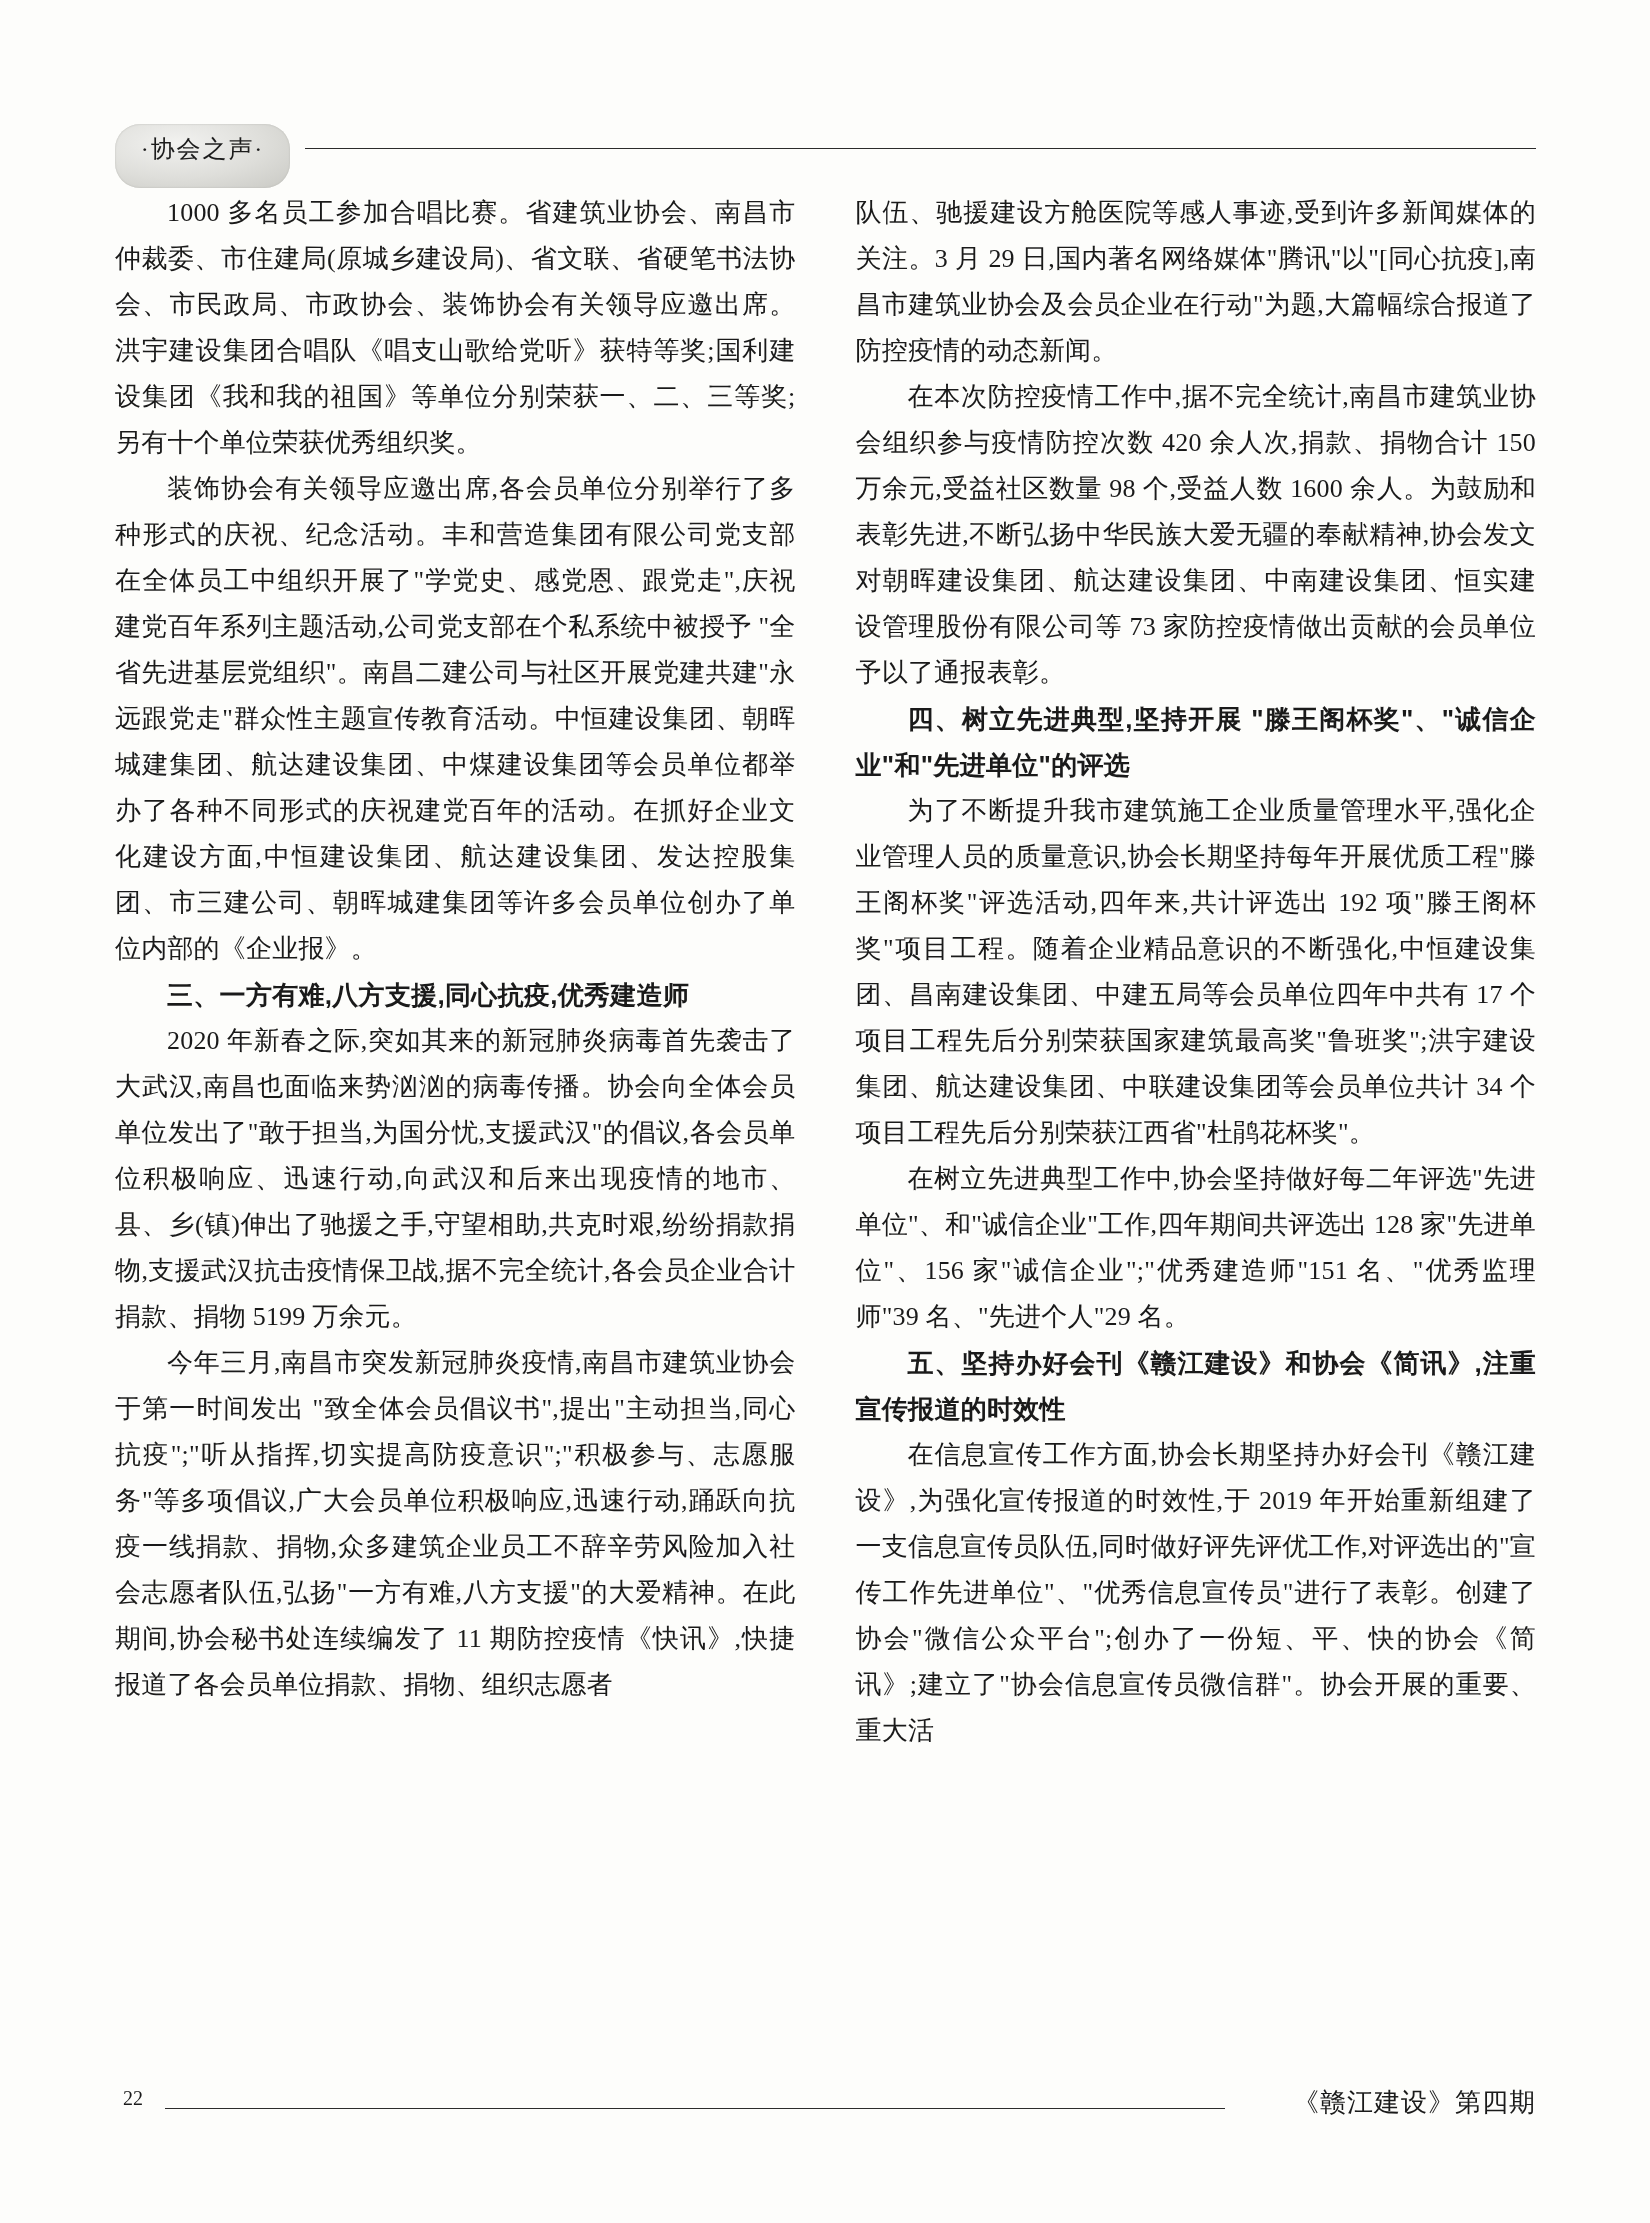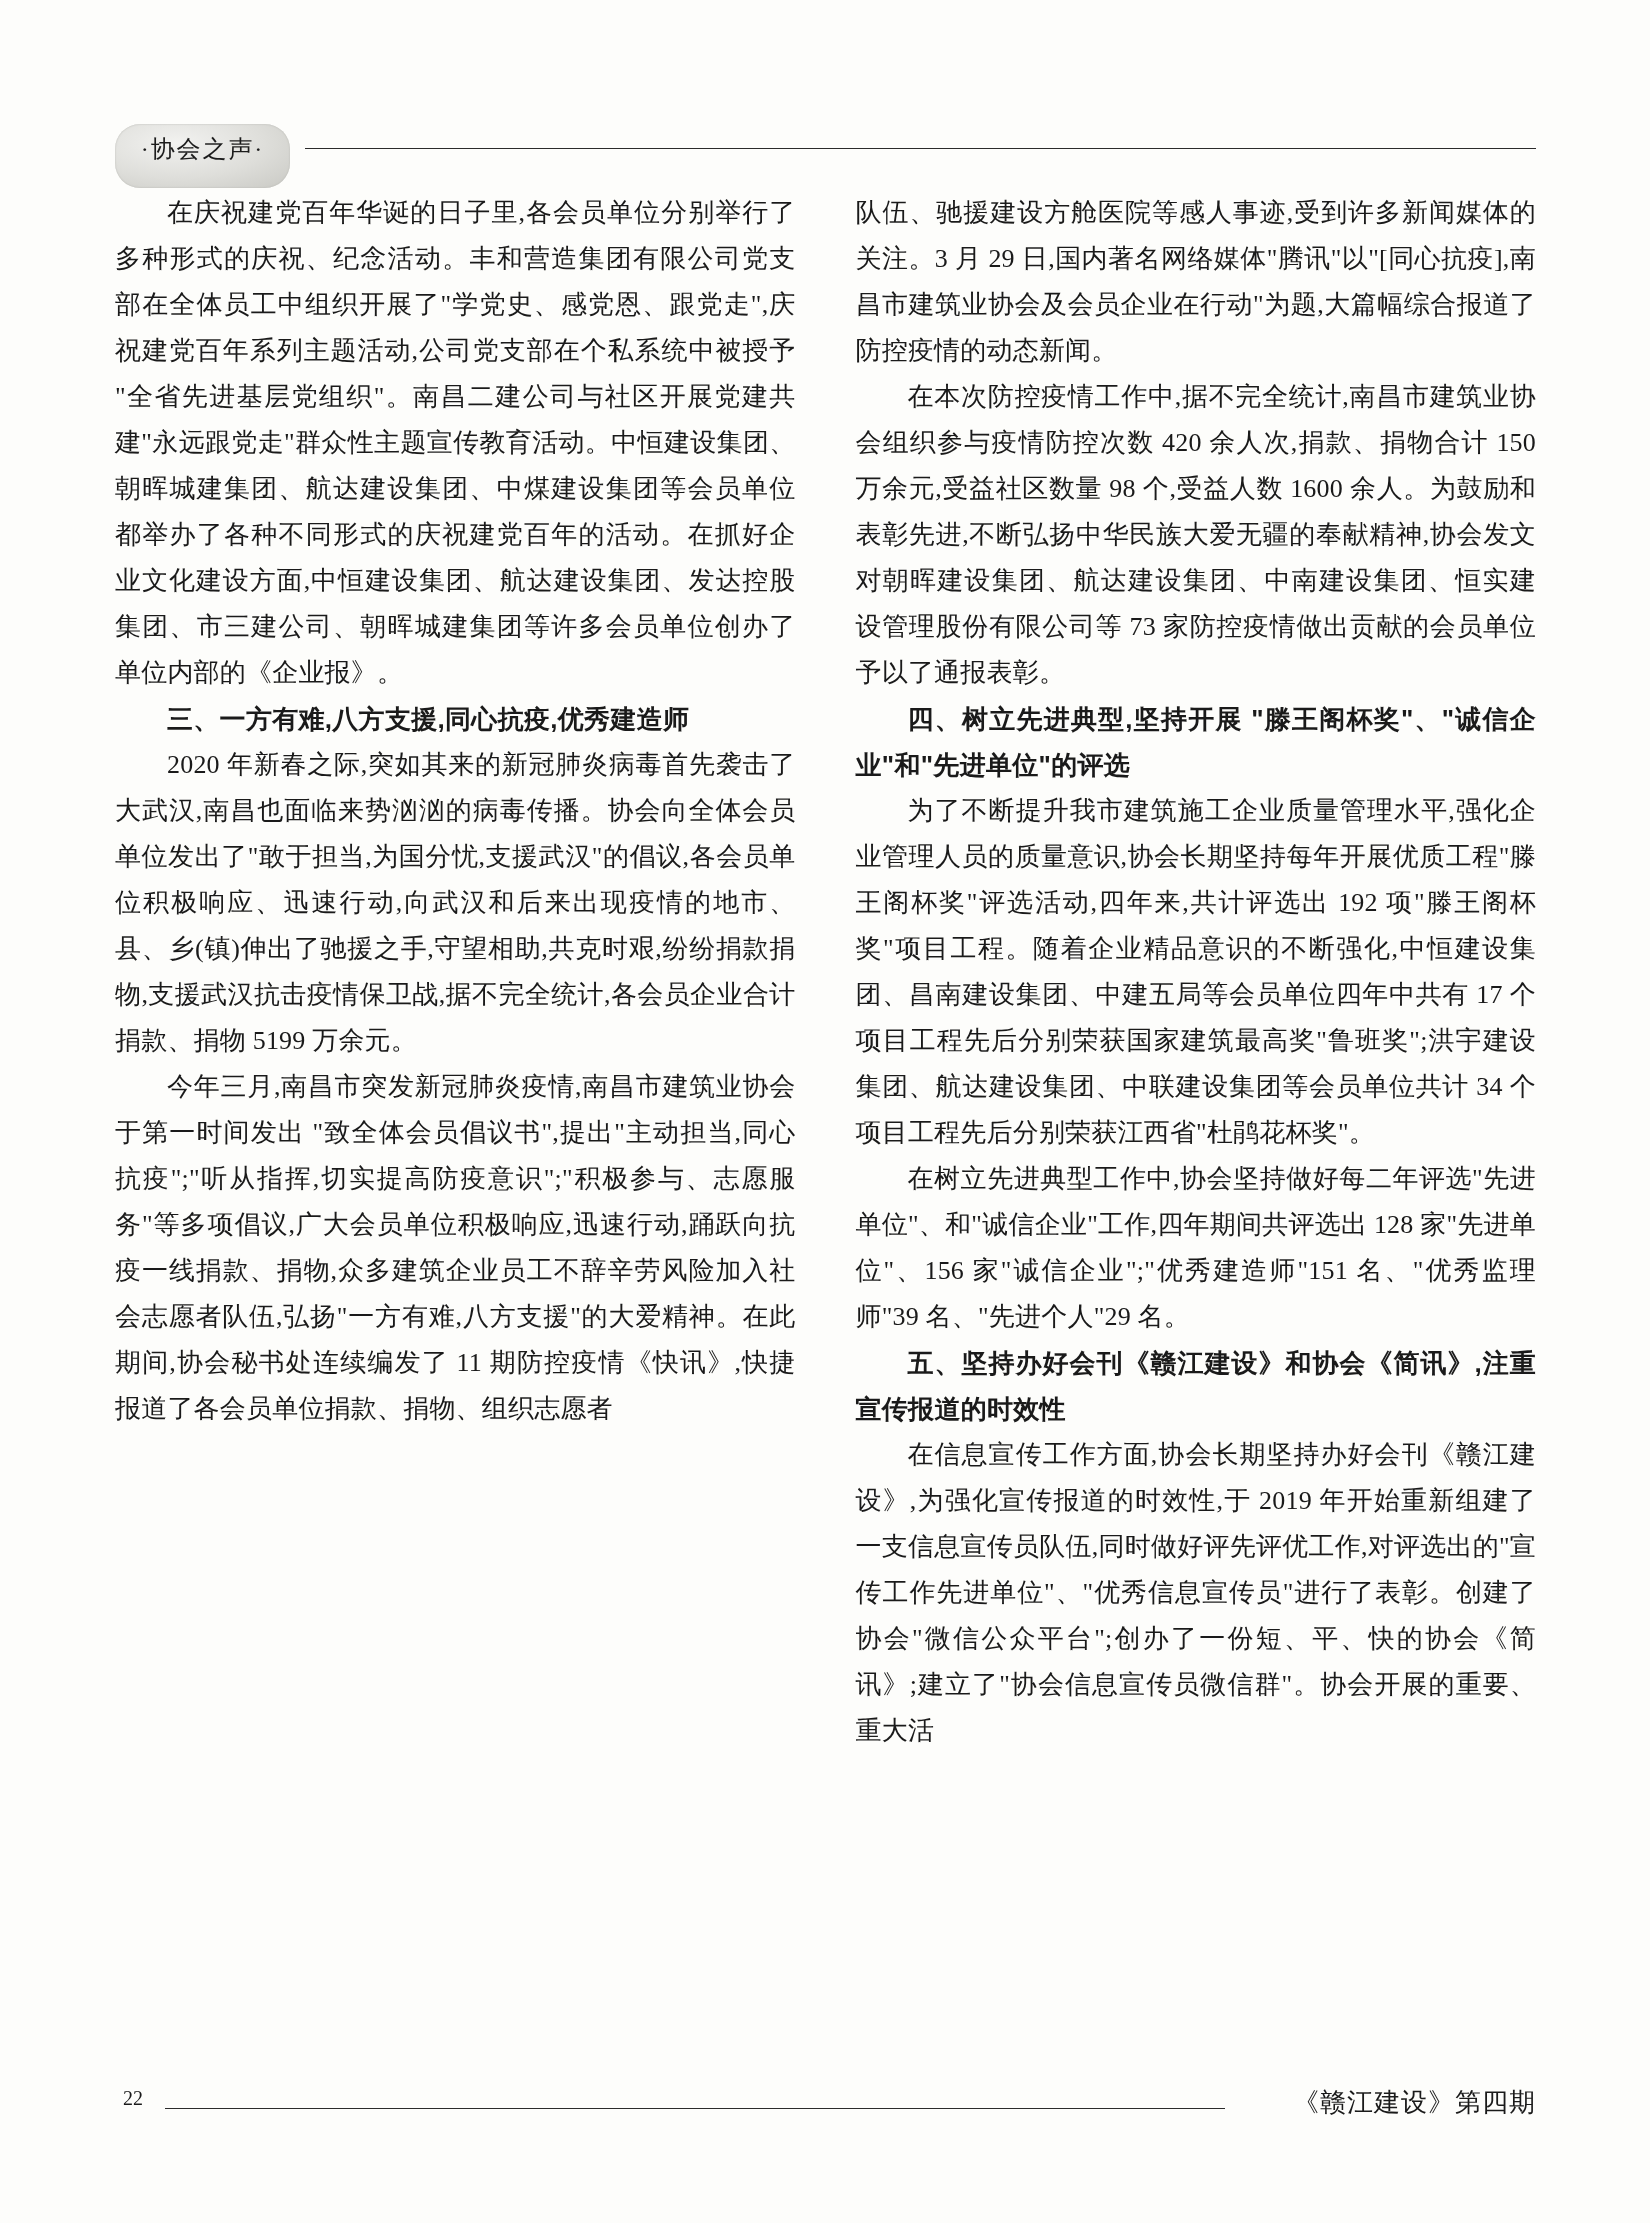--- a/index.html
+++ b/index.html
@@ -134,21 +134,22 @@
   <div class="page-header">
     <div class="header-badge">
       <span>·协会之声·</span>
     </div>
     <div class="header-rule"></div>
   </div>
 
   <div class="columns">
 
     <div class="col">
-      <p class="para">在庆祝建党百年华诞的日子里,各会员单位分别举行了多种形式的庆祝、纪念活动。丰和营造集团有限公司党支部在全体员工中组织开展了"学党史、感党恩、跟党走",庆祝建党百年系列主题活动,公司党支部在个私系统中被授予 "全省先进基层党组织"。南昌二建公司与社区开展党建共建"永远跟党走"群众性主题宣传教育活动。中恒建设集团、朝晖城建集团、航达建设集团、中煤建设集团等会员单位都举办了各种不同形式的庆祝建党百年的活动。在抓好企业文化建设方面,中恒建设集团、航达建设集团、发达控股集团、市三建公司、朝晖城建集团等许多会员单位创办了单位内部的《企业报》。</p>
+      <p class="para">1000 多名员工参加合唱比赛。省建筑业协会、南昌市仲裁委、市住建局(原城乡建设局)、省文联、省硬笔书法协会、市民政局、市政协会、装饰协会有关领导应邀出席。洪宇建设集团合唱队《唱支山歌给党听》获特等奖;国利建设集团《我和我的祖国》等单位分别荣获一、二、三等奖;另有十个单位荣获优秀组织奖。</p>
+      <p class="para">装饰协会有关领导应邀出席,各会员单位分别举行了多种形式的庆祝、纪念活动。丰和营造集团有限公司党支部在全体员工中组织开展了"学党史、感党恩、跟党走",庆祝建党百年系列主题活动,公司党支部在个私系统中被授予 "全省先进基层党组织"。南昌二建公司与社区开展党建共建"永远跟党走"群众性主题宣传教育活动。中恒建设集团、朝晖城建集团、航达建设集团、中煤建设集团等会员单位都举办了各种不同形式的庆祝建党百年的活动。在抓好企业文化建设方面,中恒建设集团、航达建设集团、发达控股集团、市三建公司、朝晖城建集团等许多会员单位创办了单位内部的《企业报》。</p>
       <h3 class="section">三、一方有难,八方支援,同心抗疫,优秀建造师</h3>
       <p class="para">2020 年新春之际,突如其来的新冠肺炎病毒首先袭击了大武汉,南昌也面临来势汹汹的病毒传播。协会向全体会员单位发出了"敢于担当,为国分忧,支援武汉"的倡议,各会员单位积极响应、迅速行动,向武汉和后来出现疫情的地市、县、乡(镇)伸出了驰援之手,守望相助,共克时艰,纷纷捐款捐物,支援武汉抗击疫情保卫战,据不完全统计,各会员企业合计捐款、捐物 5199 万余元。</p>
       <p class="para">今年三月,南昌市突发新冠肺炎疫情,南昌市建筑业协会于第一时间发出 "致全体会员倡议书",提出"主动担当,同心抗疫";"听从指挥,切实提高防疫意识";"积极参与、志愿服务"等多项倡议,广大会员单位积极响应,迅速行动,踊跃向抗疫一线捐款、捐物,众多建筑企业员工不辞辛劳风险加入社会志愿者队伍,弘扬"一方有难,八方支援"的大爱精神。在此期间,协会秘书处连续编发了 11 期防控疫情《快讯》,快捷报道了各会员单位捐款、捐物、组织志愿者</p>
     </div>
 
     <div class="col">
       <p class="para noindent">队伍、驰援建设方舱医院等感人事迹,受到许多新闻媒体的关注。3 月 29 日,国内著名网络媒体"腾讯"以"[同心抗疫],南昌市建筑业协会及会员企业在行动"为题,大篇幅综合报道了防控疫情的动态新闻。</p>
       <p class="para">在本次防控疫情工作中,据不完全统计,南昌市建筑业协会组织参与疫情防控次数 420 余人次,捐款、捐物合计 150 万余元,受益社区数量 98 个,受益人数 1600 余人。为鼓励和表彰先进,不断弘扬中华民族大爱无疆的奉献精神,协会发文对朝晖建设集团、航达建设集团、中南建设集团、恒实建设管理股份有限公司等 73 家防控疫情做出贡献的会员单位予以了通报表彰。</p>
       <h3 class="section">四、树立先进典型,坚持开展 "滕王阁杯奖"、"诚信企业"和"先进单位"的评选</h3>
       <p class="para">为了不断提升我市建筑施工企业质量管理水平,强化企业管理人员的质量意识,协会长期坚持每年开展优质工程"滕王阁杯奖"评选活动,四年来,共计评选出 192 项"滕王阁杯奖"项目工程。随着企业精品意识的不断强化,中恒建设集团、昌南建设集团、中建五局等会员单位四年中共有 17 个项目工程先后分别荣获国家建筑最高奖"鲁班奖";洪宇建设集团、航达建设集团、中联建设集团等会员单位共计 34 个项目工程先后分别荣获江西省"杜鹃花杯奖"。</p>

